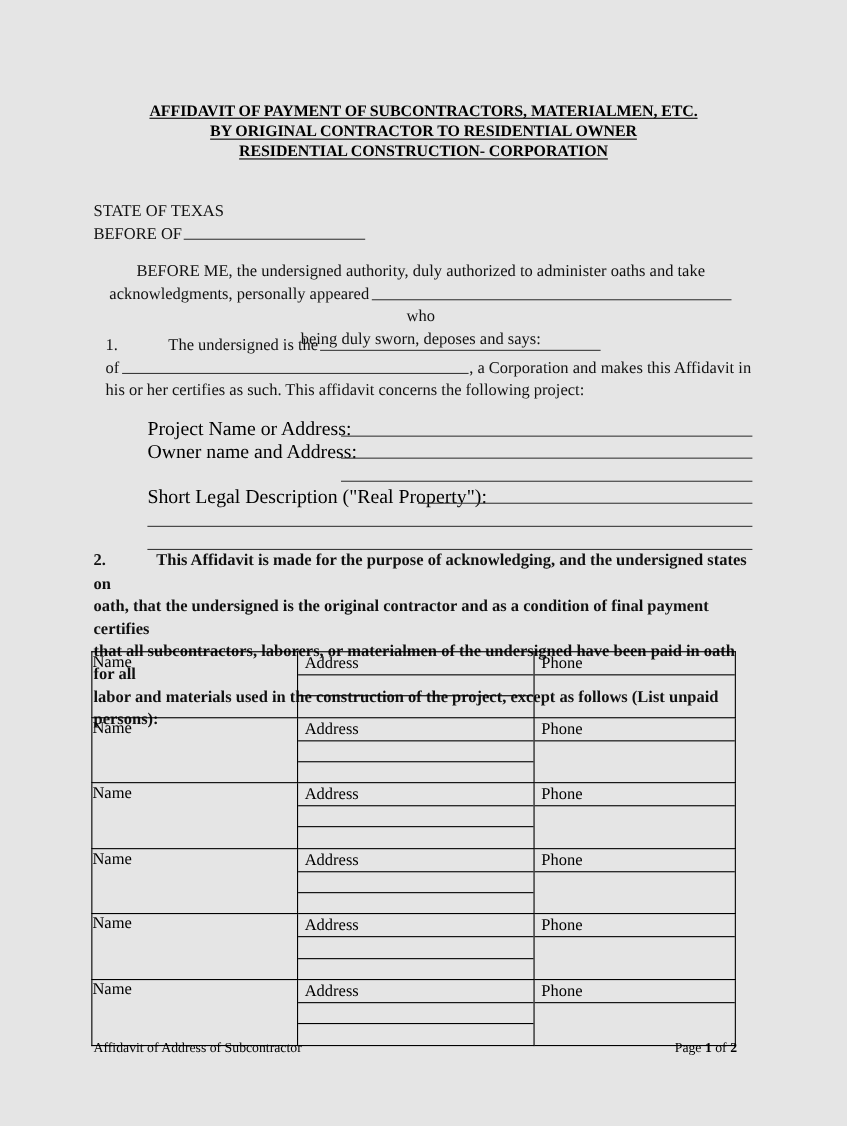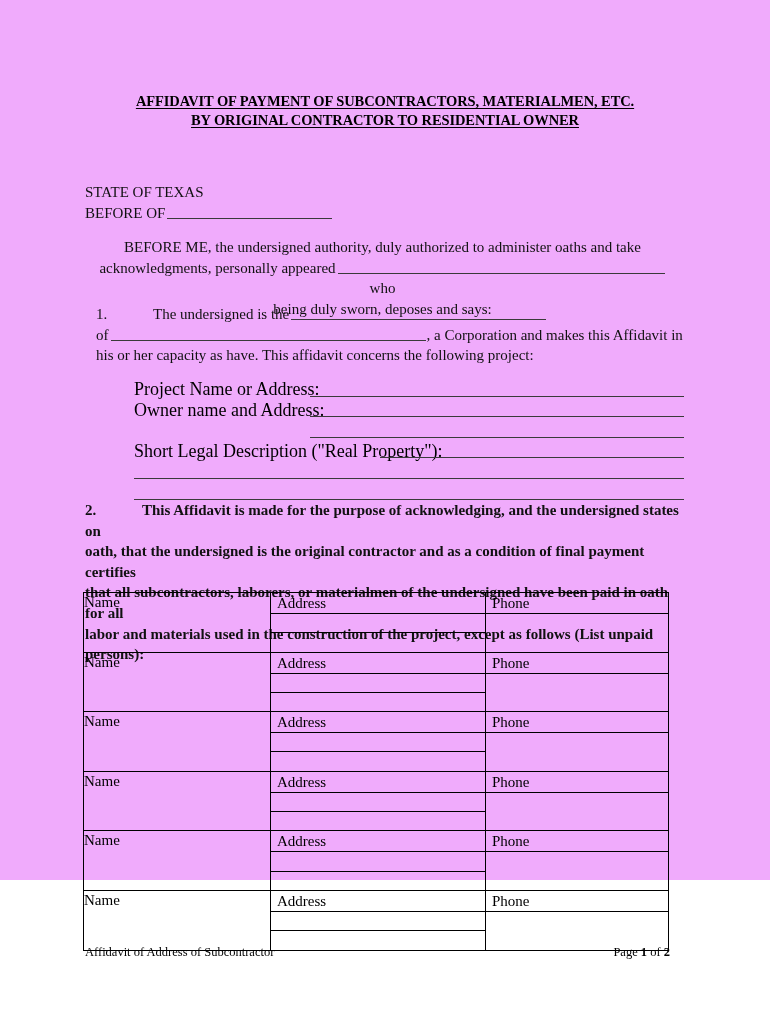--- a/index.html
+++ b/index.html
@@ -13,22 +13,22 @@
     position: relative;
     font-family: "Liberation Serif", "DejaVu Serif", serif;
     color: #000000;
     overflow: hidden;
   }
 
   .page {
     position: absolute;
     left: 0; top: 0;
     width: 770px;
-    height: 880px;
-    background: #f0abfc;
+    height: 1024px;
+    background: #e5e5e5;
   }
 
   
   .title-block {
     position: absolute;
     left: 0;
     top: 92px;
     width: 770px;
     text-align: center;
   }
@@ -156,37 +156,38 @@
   .footer b { font-weight: bold; }
 </style>
 </head>
 <body>
 
 <div class="page">
 
   <div class="title-block">
     <div class="title-line"><span>AFFIDAVIT OF PAYMENT OF SUBCONTRACTORS, MATERIALMEN, ETC.</span></div>
     <div class="title-line"><span>BY ORIGINAL CONTRACTOR TO RESIDENTIAL OWNER</span></div>
+    <div class="title-line"><span>RESIDENTIAL CONSTRUCTION- CORPORATION</span></div>
   </div>
 
   <div class="body-text state-block">
     <div>STATE OF TEXAS</div>
     <div><span>BEFORE OF</span><span class="blank blank-county"></span></div>
   </div>
 
   <div class="body-text before-block">
     <div>BEFORE ME, the undersigned authority, duly authorized to administer oaths and take</div>
     <div><span>acknowledgments, personally appeared</span><span class="blank blank-appeared"></span> <span>who</span></div>
     <div>being duly sworn, deposes and says:</div>
   </div>
 
   <div class="body-text para1-block">
     <div><span class="indent-num">1.</span><span>The undersigned is the</span><span class="blank blank-undersigned"></span></div>
     <div><span>of</span><span class="blank blank-of"></span><span>, a Corporation and makes this Affidavit in</span></div>
-    <div>his or her capacity as have.  This affidavit concerns the following project:</div>
+    <div>his or her certifies as such.  This affidavit concerns the following project:</div>
   </div>
 
   <div class="project-block">
     <div class="proj-row">
       <span class="proj-label">Project Name or Address:</span>
       <span class="proj-rule rule-a"></span>
     </div>
     <div class="proj-row">
       <span class="proj-label">Owner name and Address:</span>
       <span class="proj-rule rule-a"></span>

